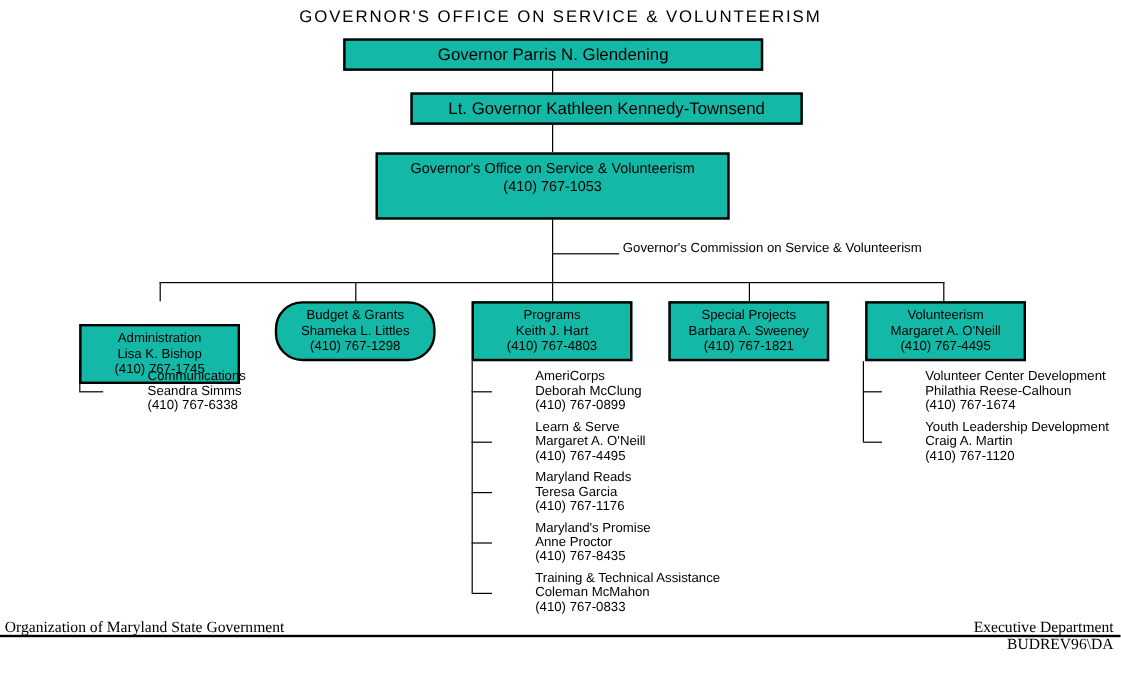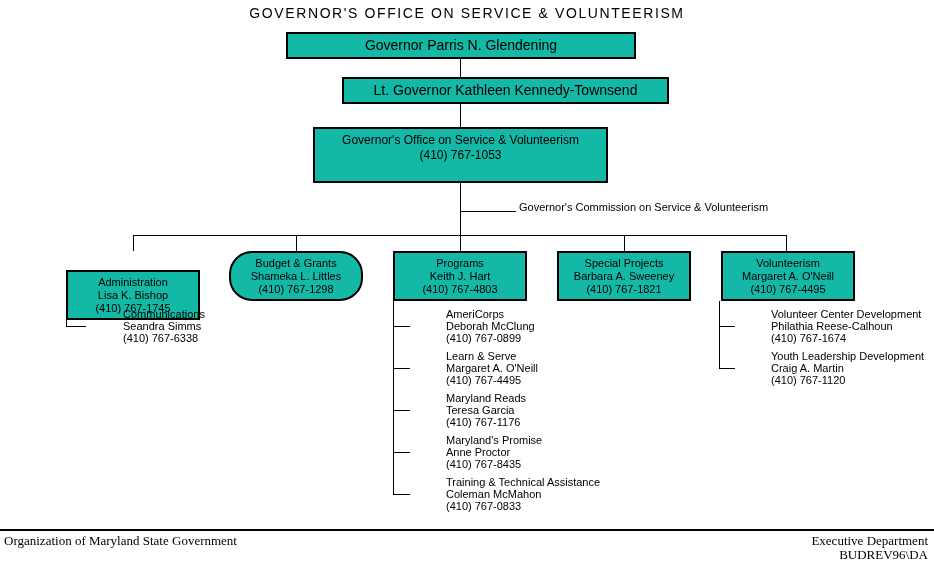--- a/index.html
+++ b/index.html
@@ -62,21 +62,21 @@
   }
   .sub-item { height: 36px; margin-bottom: 6px; margin-left: 34px; }
   .footer-rule {
     position: absolute;
     left: 0; top: 529px;
     width: 934px; height: 2px;
     background: #000000;
   }
   .footer-text {
     position: absolute;
-    top: 534px;
+    top: 516px;
     font-family: "Liberation Serif", serif;
     font-size: 13px;
     line-height: 14px;
     white-space: nowrap;
   }
   .footer-left { left: 4px; text-align: left; }
   .footer-right { right: 6px; text-align: right; }
 </style>
 </head>
 <body>

